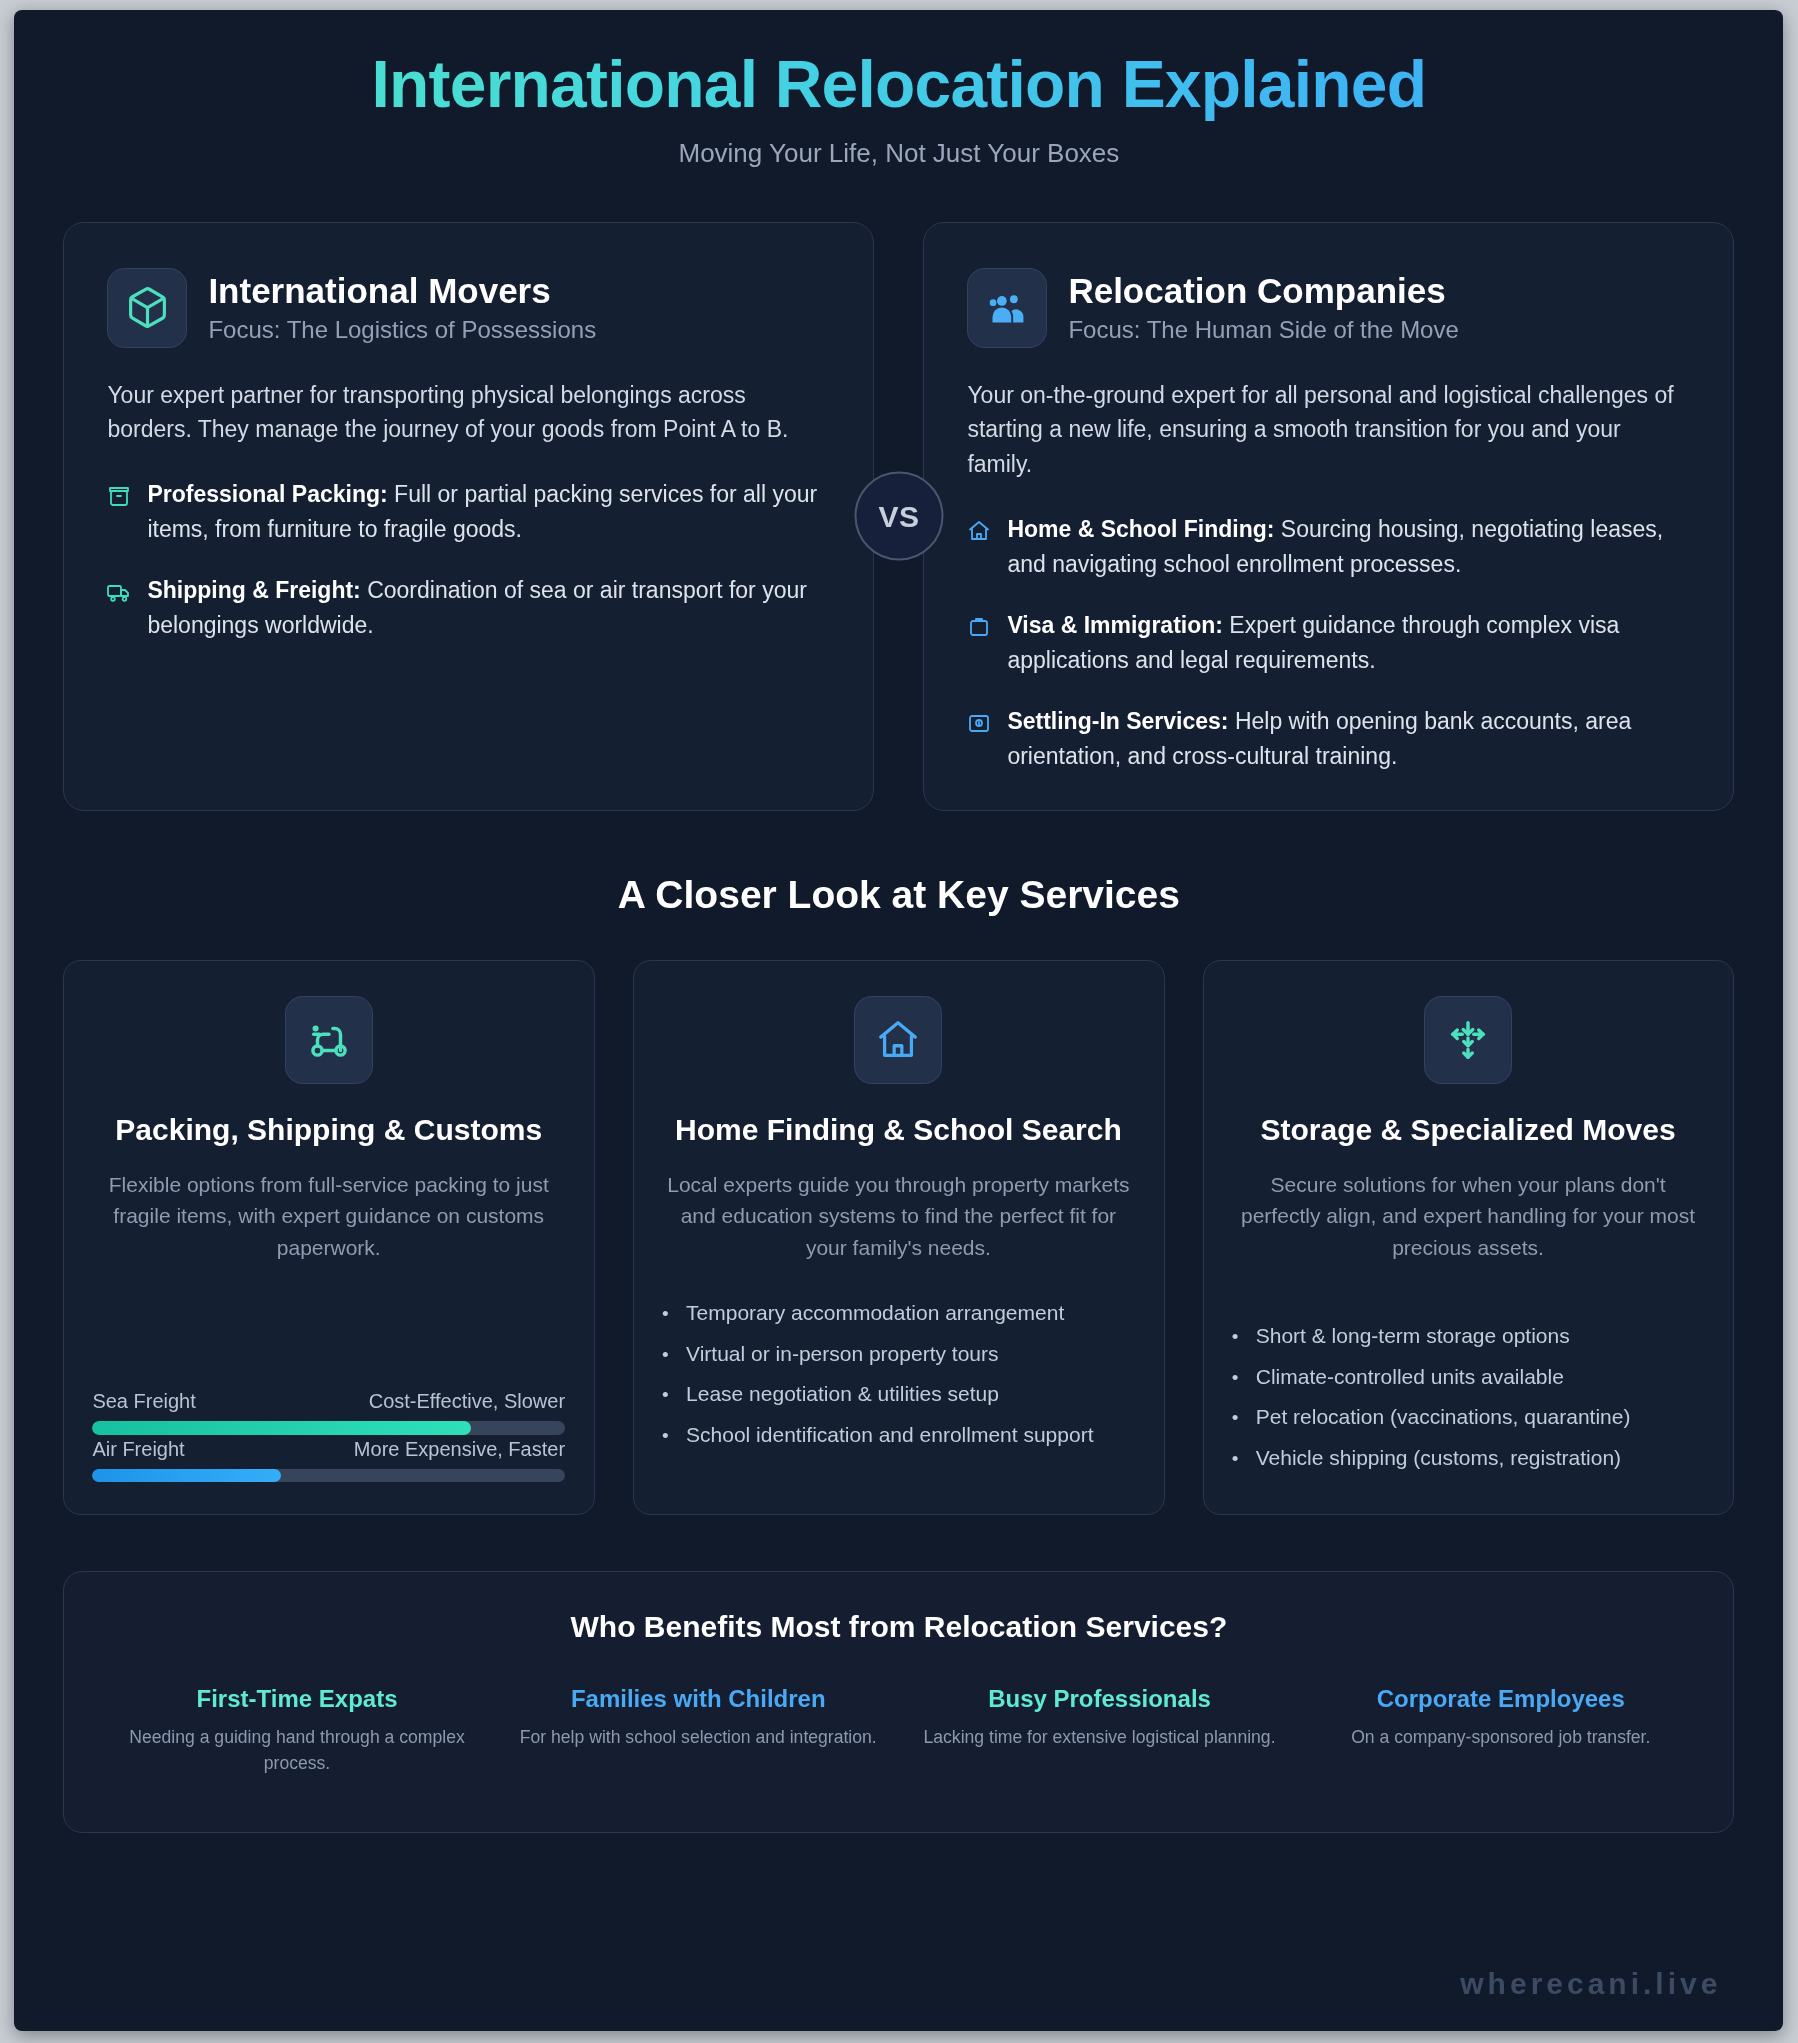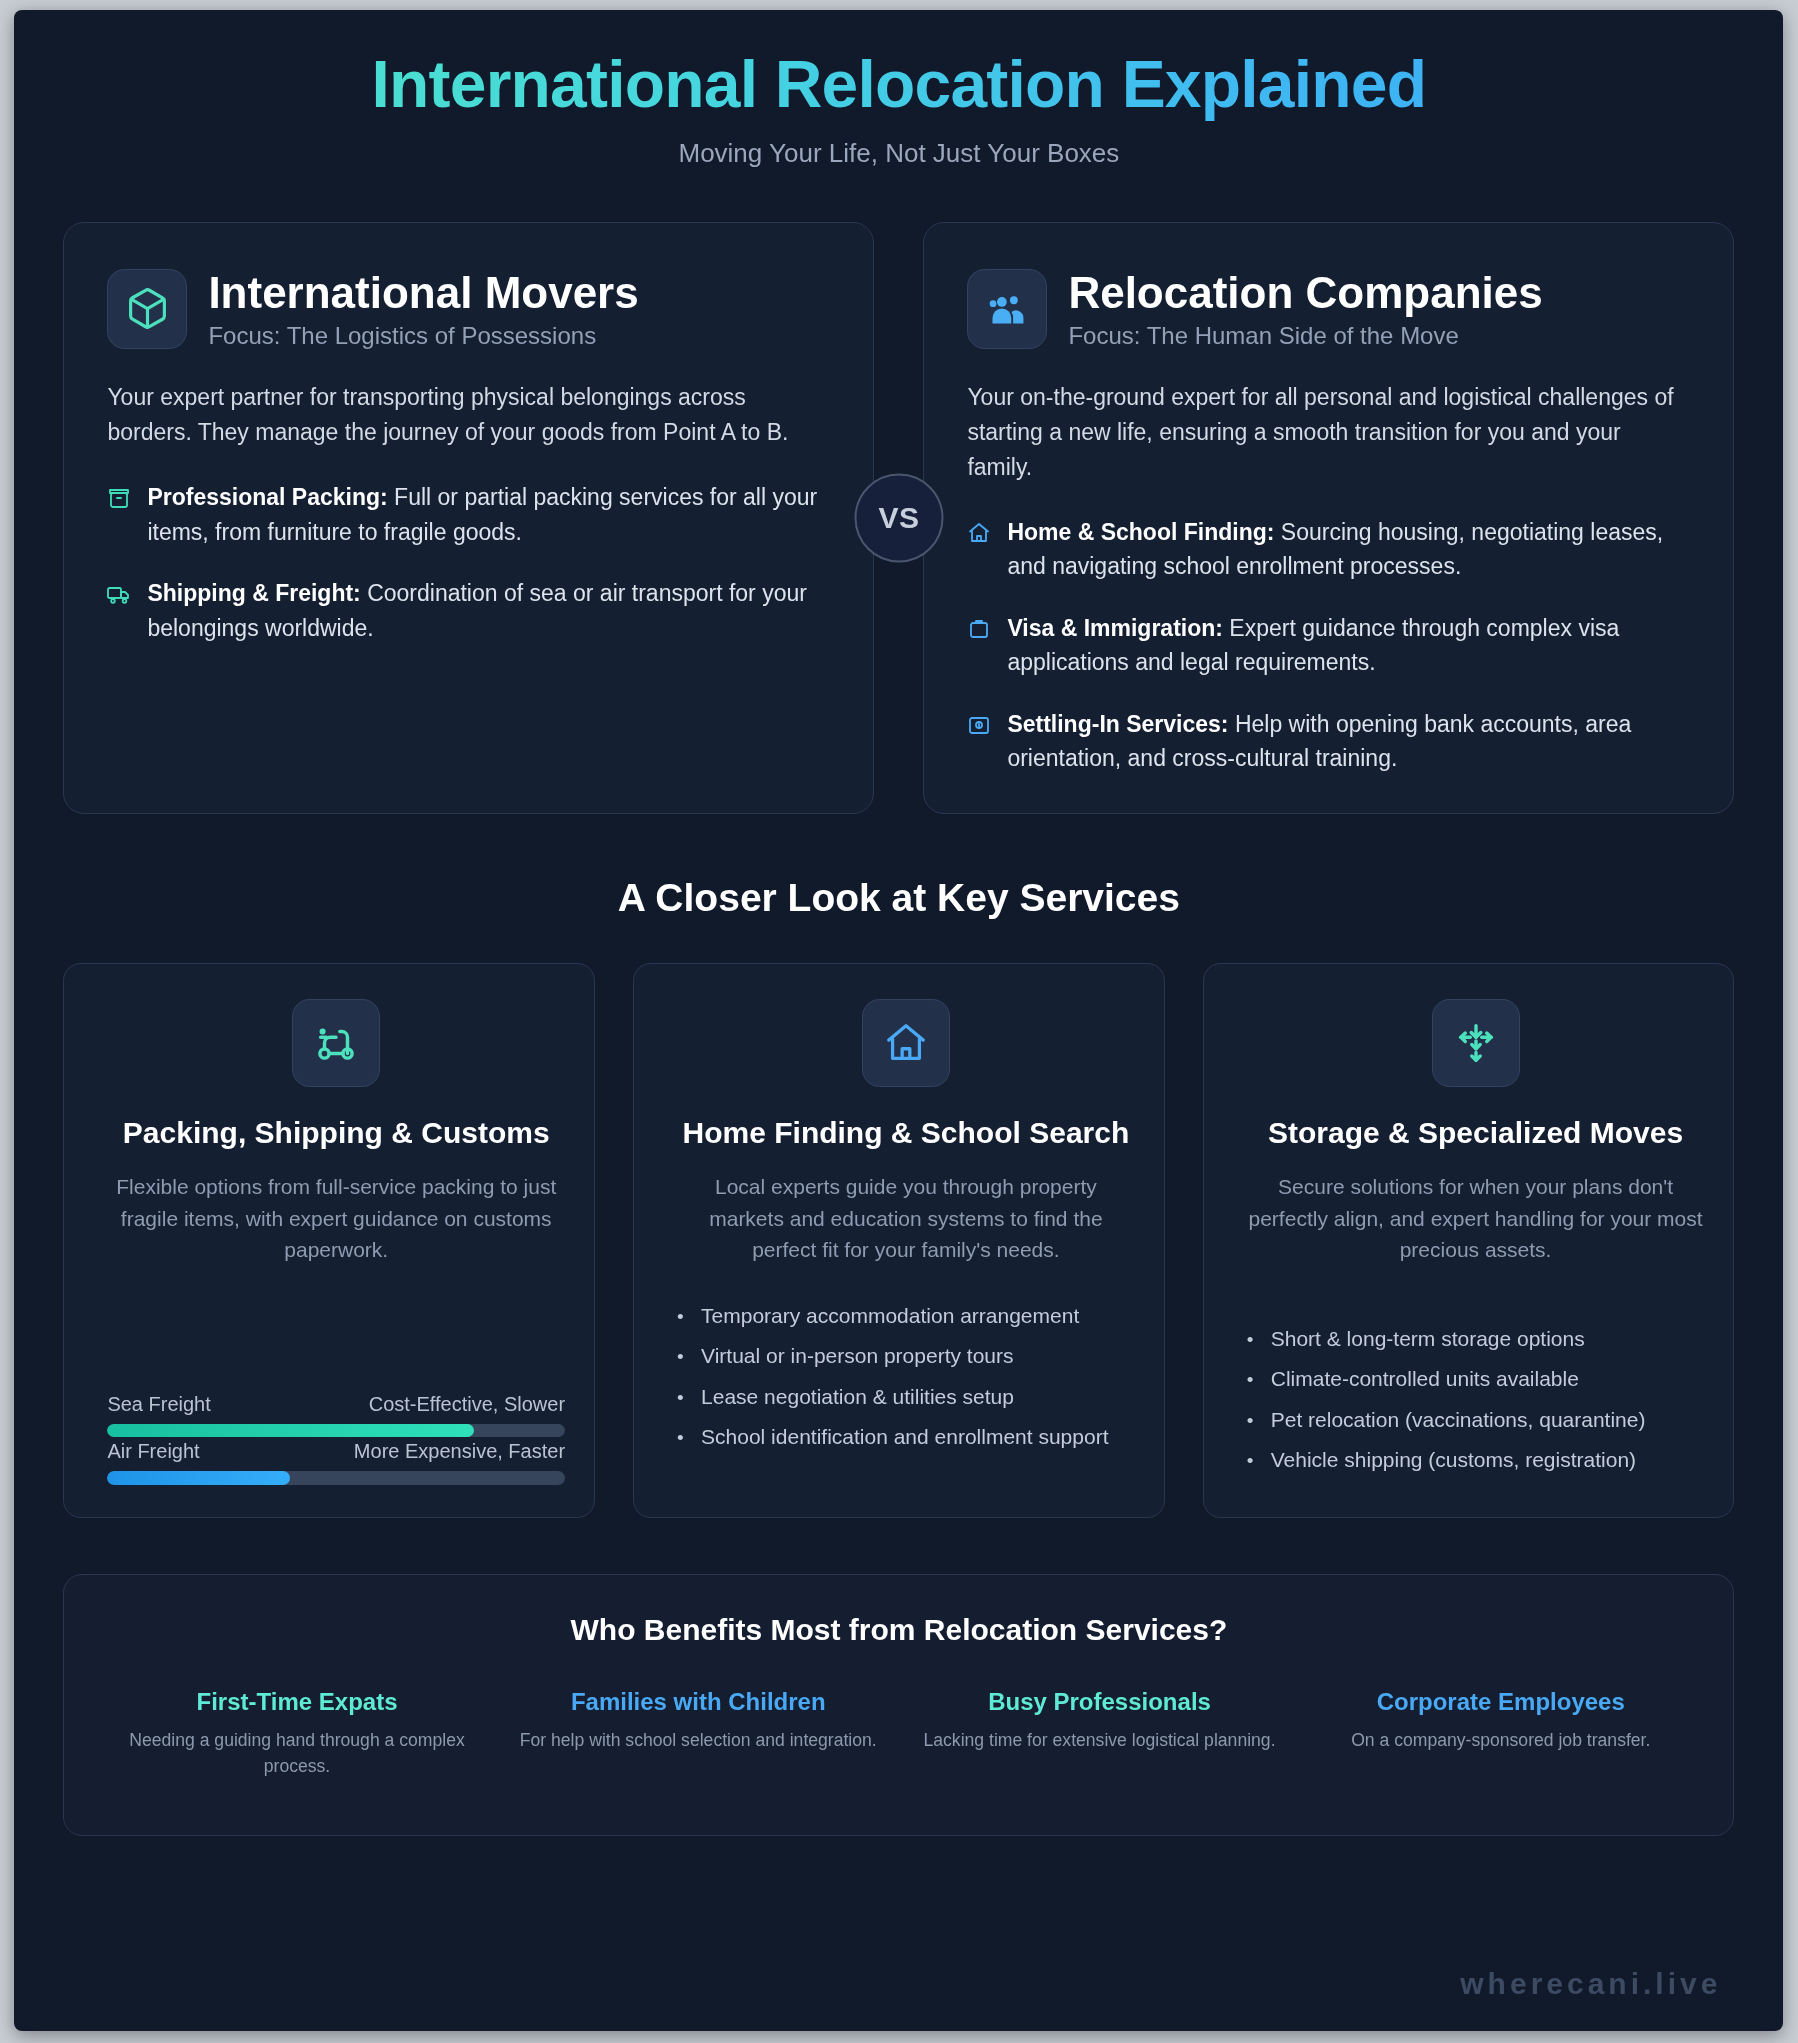--- a/index.html
+++ b/index.html
@@ -65,21 +65,21 @@
     width: 80px; height: 80px;
     border-radius: 17.6px;
     background: #22304a;
     border: 1.2px solid #33435f;
     display: flex; align-items: center; justify-content: center;
     flex-shrink: 0;
   }
   .icon-tile svg { width: 45px; height: 45px; }
   .card-titles { min-width: 0; }
   .card-title {
-    font-size: 44px; font-weight: 700; color: #ffffff; line-height: 1.15;
+    font-size: 35px; font-weight: 700; color: #ffffff; line-height: 1.15;
   }
   .card-focus {
     margin-top: 4px;
     font-size: 24px; color: #93a0b6; font-weight: 400;
   }
   .card-desc {
     margin-top: 30px;
     font-size: 23px; line-height: 1.52; color: #d3dae6;
   }
   .feat-list { margin-top: 30px; }
@@ -120,21 +120,21 @@
     margin-top: 43px;
     display: flex;
     gap: 38px;
     align-items: stretch;
   }
   .service-card {
     flex: 1;
     background: #151f32;
     border: 1.2px solid #2a3750;
     border-radius: 17.6px;
-    padding: 35px 29px 32px 43px;
+    padding: 35px 29px 32px 28px;
     display: flex; flex-direction: column;
   }
   .svc-icon-wrap { display: flex; justify-content: center; }
   .svc-tile {
     width: 88px; height: 88px;
     border-radius: 17.6px;
     background: #22304a;
     border: 1.2px solid #33435f;
     display: flex; align-items: center; justify-content: center;
   }

